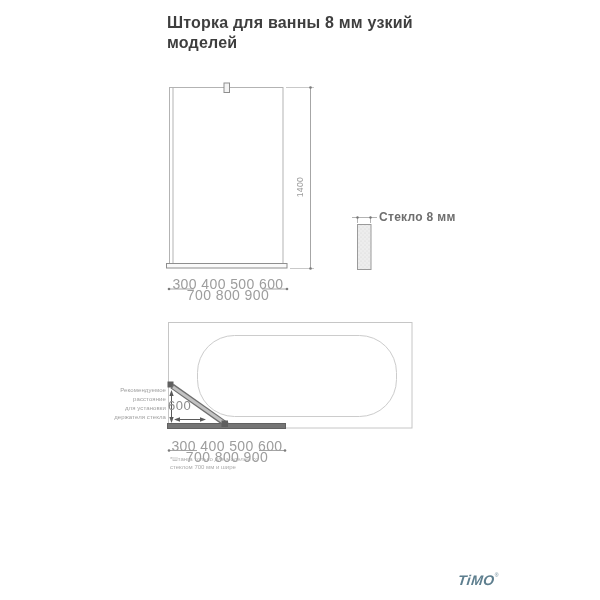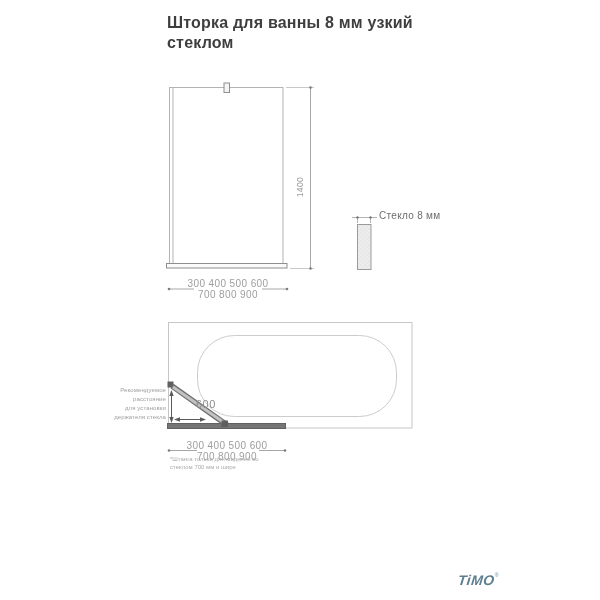--- a/index.html
+++ b/index.html
@@ -6,34 +6,34 @@
   .canvas{
     position:relative;width:600px;height:600px;background:#ffffff;overflow:hidden;
     font-family:"Liberation Sans",sans-serif;
   }
   .abs{position:absolute;}
   .title{
     left:167px;top:13px;width:260px;
     font-size:16px;line-height:20px;font-weight:700;color:#3e3e3e;letter-spacing:.2px;
   }
   .dim-text{
-    color:#9d9d9d;font-size:10px;line-height:10.5px;letter-spacing:.4px;text-align:center;
+    color:#9d9d9d;font-size:14px;line-height:10.5px;letter-spacing:.4px;text-align:center;
   }
   .fv-width{left:169px;top:279px;width:118px;}
   .tv-width{left:168px;top:441px;width:118px;}
   .fv-height{
     left:283px;top:182px;width:34px;height:10px;text-align:center;
     transform:rotate(-90deg);color:#9d9d9d;font-size:8.5px;letter-spacing:.4px;
   }
-  .glass-label{left:379px;top:210px;font-size:10px;color:#6e6e6e;letter-spacing:.3px;}
+  .glass-label{left:379px;top:210px;font-size:12px;color:#6e6e6e;letter-spacing:.3px;font-weight:bold;}
   .holder-note{
     left:106px;top:386px;width:60px;text-align:right;
     font-size:6px;line-height:9px;color:#a0a0a0;letter-spacing:.1px;
   }
-  .opening-dim{left:196px;top:398px;font-size:11px;color:#8c8c8c;letter-spacing:.5px;}
+  .opening-dim{left:168px;top:398px;font-size:13px;color:#8c8c8c;letter-spacing:.5px;}
   .footnote{
     left:170px;top:456px;width:130px;font-size:6px;line-height:7.5px;color:#ababab;
   }
   .logo{left:458px;top:571px;color:#5d7e8e;white-space:nowrap;}
   .logo .brand{
     display:inline-block;font-size:14px;font-weight:700;font-style:italic;
     letter-spacing:.5px;transform:skewX(-6deg);
   }
   .logo .reg{font-size:5px;vertical-align:top;position:relative;top:1px;}
   svg{position:absolute;left:0;top:0;}
@@ -99,21 +99,21 @@
 
       <line x1="169" y1="450.5" x2="197" y2="450.5" stroke="#a6a6a6"></line>
       <line x1="259" y1="450.5" x2="285" y2="450.5" stroke="#a6a6a6"></line>
       <circle cx="169" cy="450.5" r="1.3" fill="#7d7d7d"></circle>
       <circle cx="285" cy="450.5" r="1.3" fill="#7d7d7d"></circle>
     </g>
   </svg>
 
   <div class="abs title">
     <div>Шторка для ванны 8 мм узкий</div>
-    <div>стеклом</div>
+    <div>моделей</div>
   </div>
 
   <div class="abs dim-text fv-width">
     <div>300 400 500 600</div>
     <div>700 800 900</div>
   </div>
 
   <div class="abs fv-height">1400</div>
 
   <div class="abs glass-label">Стекло 8 мм</div>

